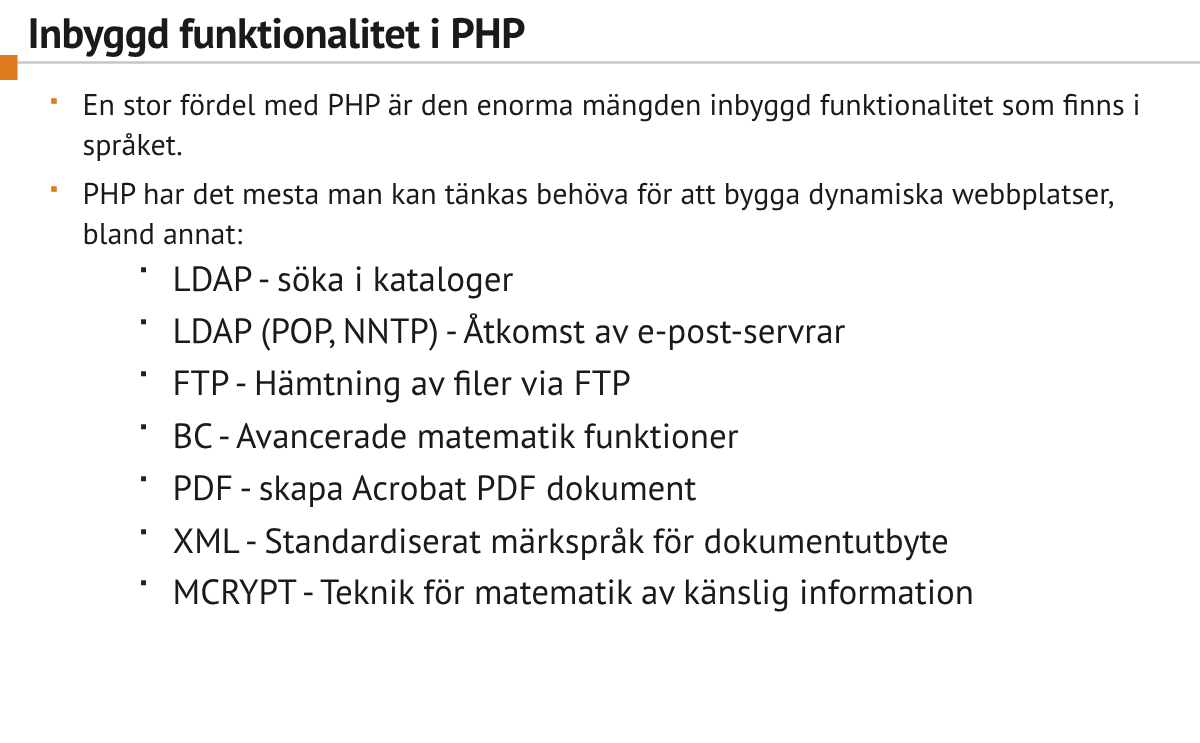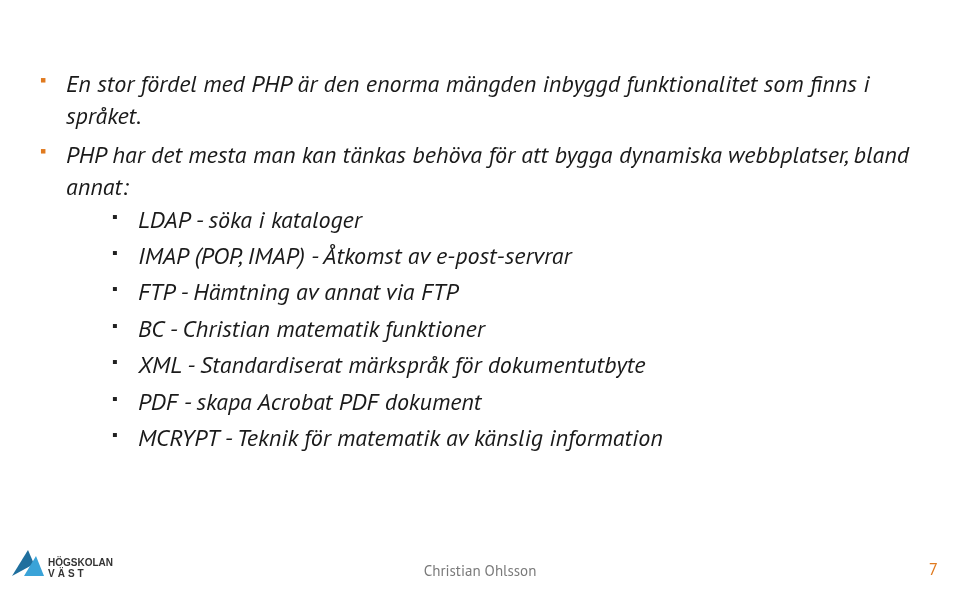--- a/index.html
+++ b/index.html
@@ -46,42 +46,41 @@
   .content {
     position: absolute;
     top: 64px;
     left: 40px;
     right: 32px;
   }
   ul {
     list-style: none;
     margin: 0;
     padding: 0;
-    font-style: italic;
   }
   li {
     position: relative;
   }
   .lvl1 {
     font-size: 24px;
     line-height: 1.35;
     color: #1a1a1a;
     padding-left: 26px;
     margin-bottom: 6px;
   }
   .lvl1::before {
     content: "▪";
     position: absolute;
     left: 0;
     top: 0;
     font-size: 18px;
     color: #e07a1f;
   }
   .lvl2 {
-    font-size: 24px;
+    font-size: 28px;
     line-height: 1.35;
     color: #1a1a1a;
     padding-left: 26px;
     margin-bottom: 4px;
     margin-left: 46px;
   }
   .lvl2::before {
     content: "▪";
     position: absolute;
     left: 0;
@@ -126,48 +125,39 @@
     font-size: 17px;
     color: #e07a1f;
     font-weight: 400;
   }
 </style>
 </head>
 <body>
 
 <div class="slide">
 
+  <div class="title-wrap">
+    <div class="orange-block"></div>
+    <h1 class="title">Inbyggd funktionalitet i PHP</h1>
+  </div>
 
   <div class="content">
     <ul>
       <li class="lvl1 sp1">
         <span>En stor fördel med PHP är den enorma mängden inbyggd funktionalitet som finns i språket.</span>
       </li>
       <li class="lvl1 sp2">
         <span>PHP har det mesta man kan tänkas behöva för att bygga dynamiska webbplatser, bland annat:</span>
         <ul class="indent-block">
           <li class="lvl2"><span>LDAP - söka i kataloger</span></li>
-          <li class="lvl2"><span>IMAP (POP, IMAP) - Åtkomst av e-post-servrar</span></li>
-          <li class="lvl2"><span>FTP - Hämtning av annat via FTP</span></li>
-          <li class="lvl2"><span>BC - Christian matematik funktioner</span></li>
+          <li class="lvl2"><span>LDAP (POP, NNTP) - Åtkomst av e-post-servrar</span></li>
+          <li class="lvl2"><span>FTP - Hämtning av filer via FTP</span></li>
+          <li class="lvl2"><span>BC - Avancerade matematik funktioner</span></li>
+          <li class="lvl2"><span>PDF - skapa Acrobat PDF dokument</span></li>
           <li class="lvl2"><span>XML - Standardiserat märkspråk för dokumentutbyte</span></li>
-          <li class="lvl2"><span>PDF - skapa Acrobat PDF dokument</span></li>
           <li class="lvl2"><span>MCRYPT - Teknik för matematik av känslig information</span></li>
         </ul>
       </li>
     </ul>
   </div>
 
-  <div class="footer">
-    <div class="logo">
-      <svg width="120" height="38" viewBox="0 0 120 38">
-
-        <path d="M2 30 L18 4 L24 18 Z" fill="#1f6f9e"></path>
-        <path d="M14 30 L26 10 L34 30 Z" fill="#3aa3d8"></path>
-        <text x="38" y="20" font-family="Arial, sans-serif" font-size="10" font-weight="700" fill="#333">HÖGSKOLAN</text>
-        <text x="38" y="31" font-family="Arial, sans-serif" font-size="10" font-weight="700" letter-spacing="3" fill="#333">VÄST</text>
-      </svg>
-    </div>
-    <div class="author">Christian Ohlsson</div>
-    <div class="pagenum">7</div>
-  </div>
 
 </div>
 
 </body></html>

